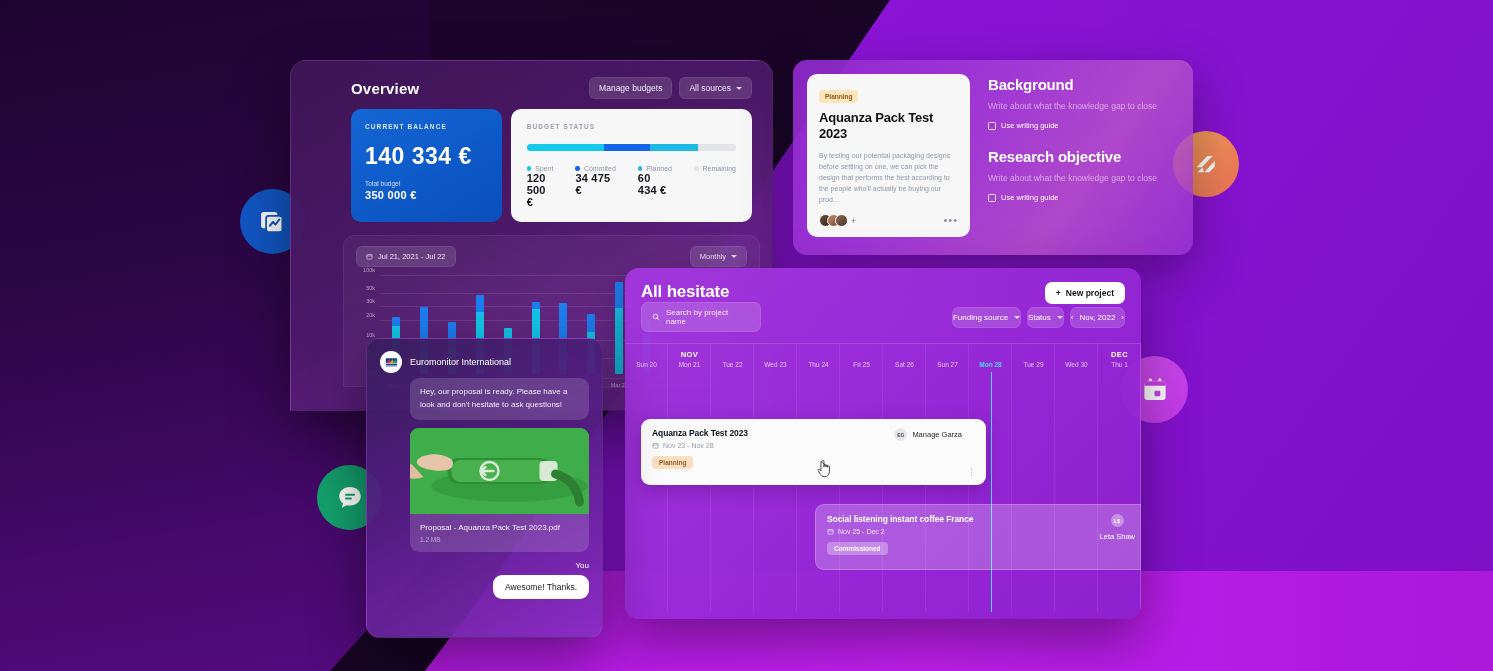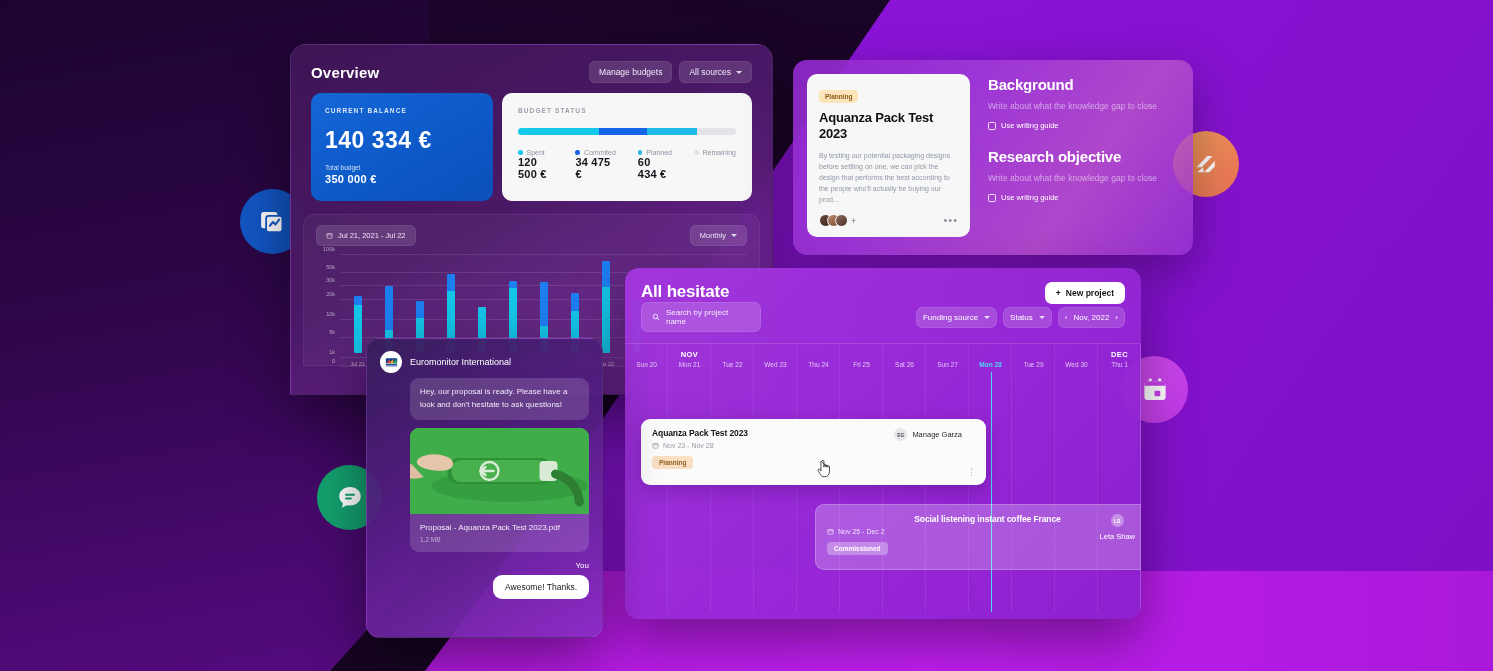--- a/index.html
+++ b/index.html
@@ -35,26 +35,27 @@
   
   .fab { position:absolute; border-radius:50%; display:flex; align-items:center; justify-content:center; }
   .fab-blue   { left:240px; top:189px;  width:65px; height:65px; background:#1256c4; }
   .fab-green  { left:317px; top:465px;  width:65px; height:65px; background:#14a06e; }
   .fab-pink   { left:1121px;top:356px;  width:67px; height:67px; background:linear-gradient(135deg,#d24df0,#c039e8); }
   .fab-orange { left:1173px;top:131px;  width:66px; height:66px; background:linear-gradient(135deg,#f2a05a,#ea6f56); }
   .fab svg { display:block; }
 
   
   .overview {
-    position:absolute; left:290px; top:44px; width:483px; height:351px;
+    position:absolute; left:290px; top:60px; width:483px; height:351px;
     background:linear-gradient(150deg, rgba(62,21,86,.97) 0%, rgba(76,25,104,.97) 45%, rgba(125,42,168,.95) 100%);
     border-radius:16px 16px 0 0;
     border:1px solid rgba(255,255,255,.07);
     box-shadow:0 24px 60px rgba(0,0,0,.45);
     overflow:hidden;
+    padding-left:40px;
   }
   .ov-head { display:flex; align-items:center; justify-content:space-between; padding:16px 20px 10px; }
   .ov-title { color:#fff; font-size:15px; font-weight:600; letter-spacing:.2px; }
   .ov-actions { display:flex; gap:7px; }
   .pill {
     background:rgba(255,255,255,.13); color:#f0e8f8; font-size:8.5px;
     padding:5px 9px; border-radius:6px; display:flex; align-items:center; gap:5px;
     border:1px solid rgba(255,255,255,.07); white-space:nowrap;
   }
   .chev { width:0;height:0;border-left:3px solid transparent;border-right:3px solid transparent;border-top:3.5px solid rgba(255,255,255,.8); }
@@ -148,21 +149,21 @@
   }
   .pr-filters { display:flex; align-items:center; justify-content:space-between; padding:0 16px; margin-top:0; }
   .search {
     background:rgba(255,255,255,.16); border:1px solid rgba(255,255,255,.1);
     border-radius:7px; padding:5px 10px; width:120px; display:flex; align-items:center; gap:6px;
     color:rgba(255,255,255,.88); font-size:8px;
   }
   .filters-r { display:flex; gap:6px; }
   .fpill {
     background:rgba(255,255,255,.16); border:1px solid rgba(255,255,255,.1);
-    border-radius:7px; padding:5px 6px; color:#fff; font-size:8px;
+    border-radius:7px; padding:5px 0; color:#fff; font-size:8px;
     display:flex; align-items:center; gap:6px; white-space:nowrap;
   }
   .pr-divider { height:1px; background:rgba(255,255,255,.14); margin-top:11px; }
 
   .timeline { position:relative; height:268px; }
   .tl-cols { position:absolute; inset:0; display:flex; }
   .tl-col { flex:1; border-right:1px solid rgba(255,255,255,.08); }
   .tl-col.monthsep { border-right:1px solid rgba(255,255,255,.2); }
   .tl-head { position:relative; display:flex; padding-top:6px; }
   .tl-cell { flex:1; text-align:center; }
@@ -597,21 +598,21 @@
         <div class="g-owner" style="color:#2a2b31;">
           <span class="g-av" style="background:#e6e7ea;color:#4c4f57;">EG</span>
           <span>Manage Garza</span>
         </div>
         <div class="g-kebab" style="color:#9ba1ac;">⋮</div>
       </div>
     </div>
 
     <div class="bar-row" id="row1" style="left:190px; top:160px; width:345px; height:66px;">
       <div class="gantt-card gantt-ghost">
-        <div class="g-title" style="color:#ffffff;text-align:center;">Social listening instant coffee France</div>
+        <div class="g-title" style="color:#ffffff;">Social listening instant coffee France</div>
         <div class="g-dates" style="color:rgba(255,255,255,.82);">
           <svg width="7" height="7" viewBox="0 0 24 24">
             <rect x="3" y="5" width="18" height="16" rx="3" fill="none" stroke="#ffffff" stroke-width="2.4" opacity=".85"></rect>
             <path d="M3 10h18" stroke="#ffffff" stroke-width="2.4" opacity=".85"></path>
           </svg>
           <span>Nov 25 - Dec 2</span>
         </div>
         <div class="g-badge badge-comm">Commissioned</div>
         <div class="g-owner" style="color:#ffffff;flex-direction:column;">
           <span class="g-av" style="background:rgba(255,255,255,.35);color:#fff;">LS</span>

